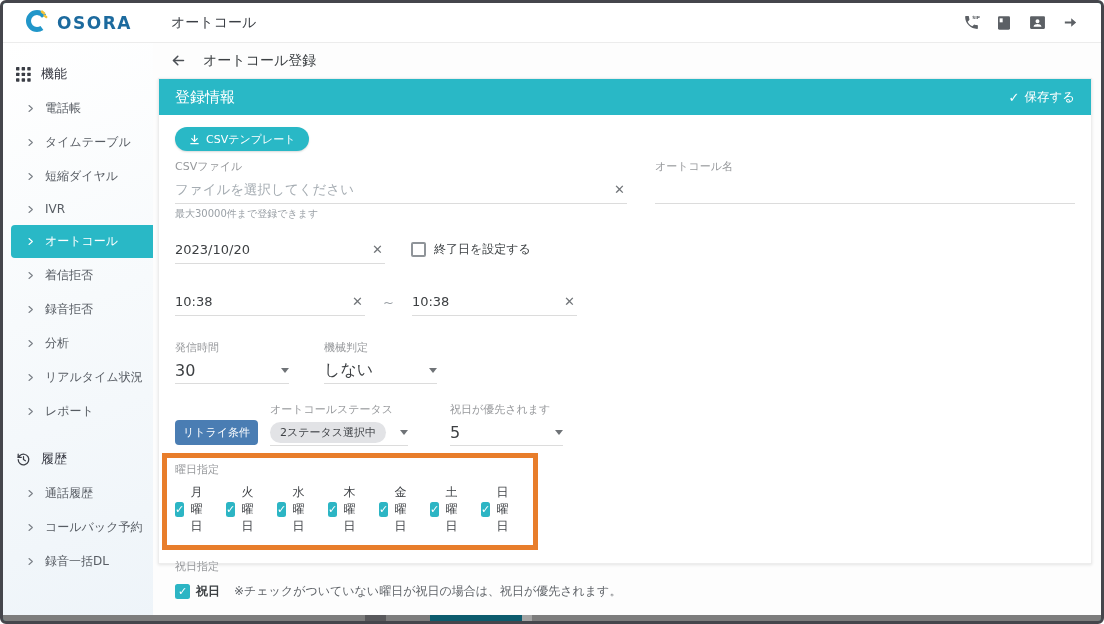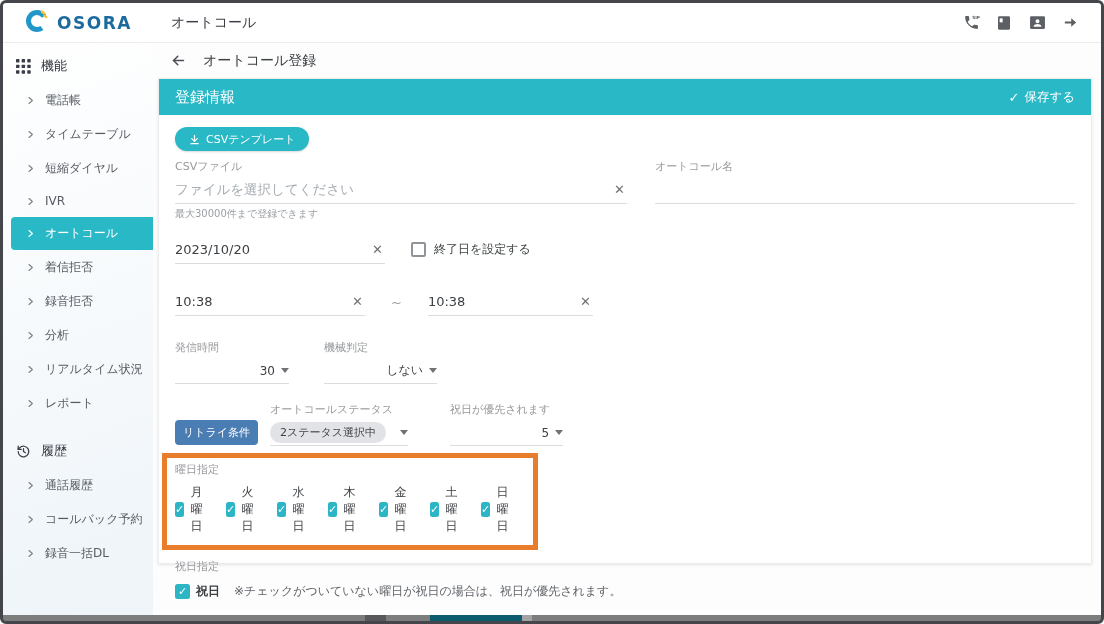--- a/index.html
+++ b/index.html
@@ -10,21 +10,21 @@
   
   .topbar { position:absolute; top:0; left:0; right:0; height:40px; background:#fff; border-bottom:1px solid #ececec; display:flex; align-items:center; z-index:5; }
   .logo-wrap { width:150px; display:flex; align-items:center; gap:8px; padding-left:22px; flex:0 0 150px; }
   .logo-text { font-size:17px; font-weight:700; color:#1c6a9e; letter-spacing:1.5px; }
   .topbar-title { font-size:14px; color:#3b3f45; margin-left:18px; font-weight:500; }
   .topbar-icons { margin-left:auto; display:flex; align-items:center; gap:15px; padding-right:22px; }
   .tb-icon { width:18px; height:18px; display:flex; align-items:center; justify-content:center; cursor:pointer; }
   .tb-icon svg { display:block; }
 
   
-  .sidebar { position:absolute; top:32px; left:0; width:174px; bottom:6px; background:linear-gradient(160deg,#ffffff 0%,#f7fafc 45%,#eef4f9 100%); border-right:1px solid #e4e7ea; overflow:hidden; }
+  .sidebar { position:absolute; top:40px; left:0; width:174px; bottom:6px; background:linear-gradient(160deg,#ffffff 0%,#f7fafc 45%,#eef4f9 100%); border-right:1px solid #e4e7ea; overflow:hidden; }
   .side-scrollbar { position:absolute; right:1px; top:6px; width:3px; height:108px; background:#c9ccd2; border-radius:2px; }
   .side-section { margin-top:14px; }
   .side-header { display:flex; align-items:center; gap:10px; padding:8px 10px 8px 13px; font-size:13px; color:#33353f; font-weight:500; }
   .side-header svg { flex:0 0 auto; }
   .side-item { display:flex; align-items:center; gap:10px; padding:8px 8px 8px 15px; margin:1px 8px 1px 8px; font-size:12px; color:#575c63; border-radius:4px; cursor:pointer;text-align:center; }
   .side-item .chev { display:flex; }
   .side-item.active { background:#29b8c6; color:#fff; margin-left:8px; }
   .side-item.active .chev svg polyline { stroke:#fff; }
 
   
@@ -51,26 +51,26 @@
   .clear-x { color:#707478; font-size:13px; cursor:pointer; padding:0 2px; }
   .helper { font-size:10px; color:#9aa0a6; margin-top:3px; }
 
   .row-date { display:flex; align-items:center; margin-top:13px; }
   .w210 { width:210px; } .w190 { width:190px; } .w165 { width:165px; } .w114 { width:114px; } .w113 { width:113px; }
   .chk-row { display:flex; align-items:center; gap:8px; cursor:pointer; }
   .cb-empty { width:15px; height:15px; border:2px solid #8f9499; border-radius:2px; background:#fff; }
   .cb-label { font-size:12px; color:#3c4043; }
   .row-date .chk-row { margin-left:26px; }
 
-  .row-time { display:flex; align-items:end; gap:12px; margin-top:22px; }
+  .row-time { display:flex; align-items:end; gap:4px; margin-top:22px; }
   .tilde { color:#9aa0a6; font-size:13px; margin:0 14px 6px 14px; }
 
   .row-selects { display:flex; gap:35px; margin-top:16px; }
   .select-line { display:flex; align-items:center; border-bottom:1px solid #dcdcdc; height:26px; margin-top:3px; cursor:pointer; }
-  .select-line .val { font-size:12px; color:#3d4043; flex:1;text-align:right; }
+  .select-line .val { font-size:16px; color:#3d4043; flex:1; }
   .caret { width:0; height:0; border-left:4.5px solid transparent; border-right:4.5px solid transparent; border-top:5px solid #6f7377; margin-left:6px; }
 
   .row-retry { display:flex; align-items:flex-end; gap:0; margin-top:18px; }
   .chip-retry { background:#4a7db3; color:#fff; font-size:11px; border:none; border-radius:4px; padding:5px 8px; font-family:inherit; cursor:pointer; margin-bottom:1px; }
   .retry-col { margin-left:12px; }
   .retry-col .f-label { margin-top:0; }
   .status-pill { background:#e2e3e6; border-radius:11px; padding:3px 10px; font-size:11px; color:#3f4246; white-space:nowrap;text-align:right; }
   .sel-status { border-bottom:1px solid #dcdcdc; display:flex; align-items:center; height:26px; margin-top:3px; cursor:pointer; }
   .col-minretry { margin-left:42px; }
 

